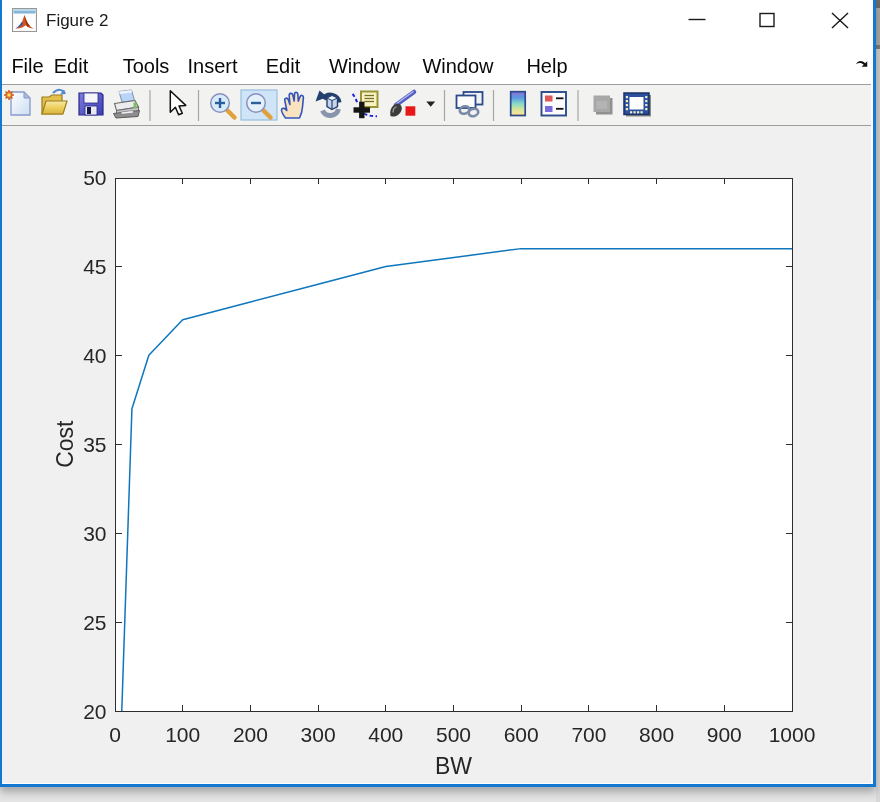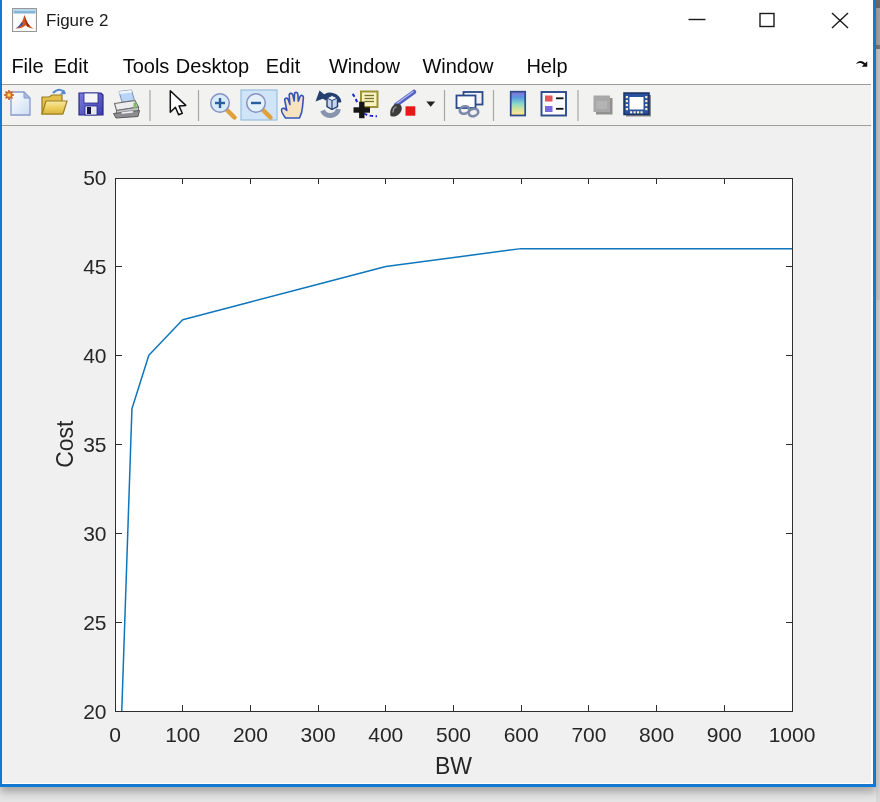--- a/index.html
+++ b/index.html
@@ -54,21 +54,21 @@
           <rect x="760" y="13.5" width="14" height="13"></rect>
           <line x1="832" y1="13" x2="848" y2="28"></line>
           <line x1="848" y1="13" x2="832" y2="28"></line>
         </g>
       </svg>
     </div>
     <div id="menubar">
       <span class="mi" style="left:27.5px">File</span>
       <span class="mi" style="left:71px">Edit</span>
       <span class="mi" style="left:146px">Tools</span>
-      <span class="mi" style="left:212.5px">Desktop</span>
+      <span class="mi" style="left:212.5px">Insert</span>
       <span class="mi" style="left:283px">Edit</span>
       <span class="mi" style="left:364.5px">Window</span>
       <span class="mi" style="left:458px">Window</span>
       <span class="mi" style="left:547px">Help</span>
       <svg width="16" height="16" style="position:absolute;left:856px;top:11px">
         <path d="M 2 3 C 7 2 9 5 9 9 L 12 9 L 8 13 L 4 9 L 7 9 C 7 6 5 4 2 3 Z" fill="#111" transform="rotate(-45 7 8)"></path>
       </svg>
     </div>
     <div id="toolbar">
       <svg id="tbsvg" width="871" height="41" style="position:absolute;left:0;top:0">

